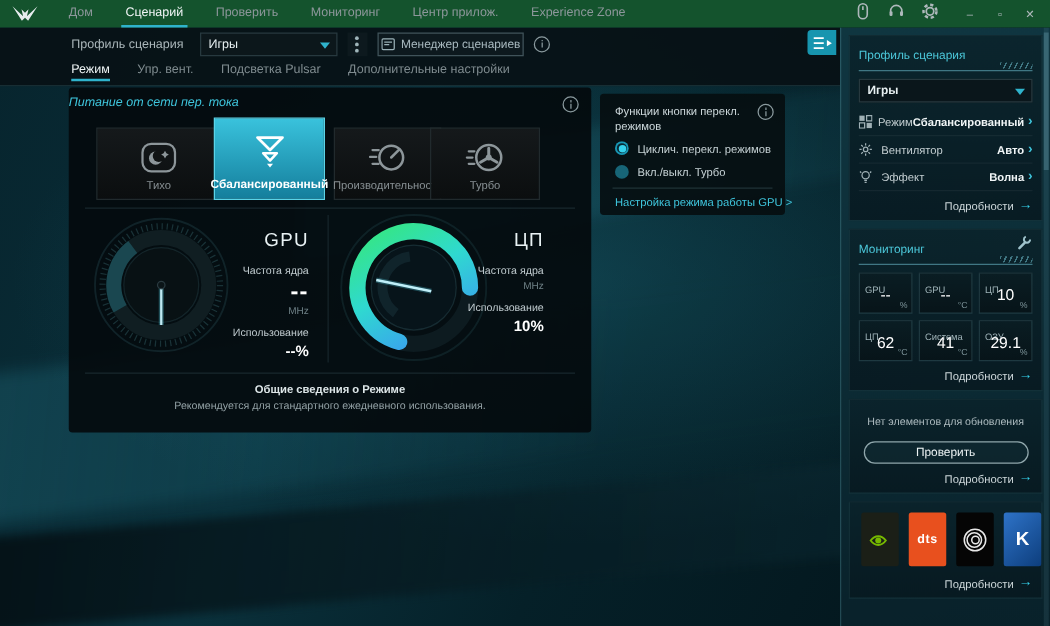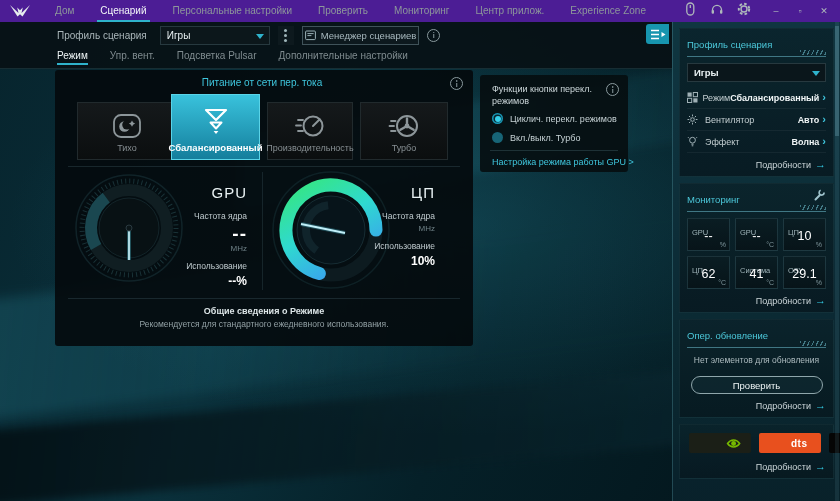--- a/index.html
+++ b/index.html
@@ -12,21 +12,21 @@
   .bg-streak1{position:absolute;left:-60px;top:258px;width:780px;height:120px;
     background:linear-gradient(95deg,rgba(40,130,150,0.30),rgba(10,50,62,0.04) 70%);
     transform:skewY(-7deg);filter:blur(6px);}
   .bg-streak2{position:absolute;left:240px;top:88px;width:640px;height:72px;
     background:linear-gradient(95deg,rgba(50,150,170,0.22),rgba(10,50,62,0.03));
     transform:skewY(-9deg);filter:blur(5px);}
   .bg-band{position:absolute;left:-10px;top:392px;width:880px;height:75px;
     background:linear-gradient(95deg,rgba(3,12,16,0.8),rgba(20,70,85,0.28));
     transform:skewY(-5deg);filter:blur(4px);}
   
-  .titlebar{position:absolute;top:0;left:0;right:0;height:22px;background:#4c1d95;
+  .titlebar{position:absolute;top:0;left:0;right:0;height:22px;background:#14532d;
     display:flex;align-items:center;z-index:12;}
   .logo{margin-left:9px;display:flex;}
   .nav{display:flex;gap:26px;margin-left:24px;}
   .nav-item{font-size:10px;color:#8d979b;position:relative;line-height:22px;white-space:nowrap;}
   .nav-item.active{color:#f2f6f7;}
   .nav-item.active::after{content:"";position:absolute;left:-3px;right:-3px;bottom:0;height:2px;background:#2fb3cc;}
   .tb-icons{margin-left:auto;display:flex;align-items:center;gap:13px;margin-right:4px;}
   .winctl{display:flex;}
   .winbtn{width:24px;text-align:center;font-size:9px;color:#aeb8bb;line-height:22px;}
   
@@ -47,21 +47,21 @@
   .info-i{width:11px;height:11px;border:1px solid #8a9a9e;border-radius:50%;position:relative;display:inline-block;flex:none;}
   .info-i::before{content:"";position:absolute;left:50%;top:2px;width:1.5px;height:1.5px;background:#8a9a9e;transform:translateX(-50%);}
   .info-i::after{content:"";position:absolute;left:50%;top:4.5px;width:1.5px;height:4px;background:#8a9a9e;transform:translateX(-50%);}
   .tabs{position:absolute;top:28px;left:57px;display:flex;gap:22px;}
   .tab{font-size:10px;color:#7f8b8f;padding-bottom:4px;position:relative;white-space:nowrap;}
   .tab.active{color:#eef4f5;}
   .tab.active::after{content:"";position:absolute;left:0;right:0;bottom:0;height:2px;background:#2fb3cc;}
   
   .main-panel{position:absolute;left:55px;top:70px;width:418px;height:276px;background:rgba(4,10,13,0.92);
     border-radius:3px;z-index:4;}
-  .power-head{position:absolute;top:7px;left:0;right:4px;text-align:center;font-size:10px;color:#3fc6dd;}
+  .power-head{position:absolute;top:7px;left:0;right:4px;text-align:left;font-size:10px;color:#3fc6dd;font-style:italic;}
   .panel-info{position:absolute;top:7px;right:10px;}
   .modes{position:absolute;top:24px;left:22px;right:22px;height:66px;}
   .mode{position:absolute;top:8px;width:86px;height:58px;background:linear-gradient(180deg,#15191b,#0b0e0f);
     border:1px solid #212a2d;display:flex;align-items:flex-end;justify-content:center;padding-bottom:6px;box-sizing:border-box;}
   .mode svg{position:absolute;top:7px;left:50%;transform:translateX(-50%);}
   .mode-label{font-size:9px;color:#878f93;white-space:nowrap;}
   .mode.selected{top:0;height:66px;background:linear-gradient(180deg,#39c2dc,#147e9c);border:1px solid #5ad4e8;}
   .mode.selected .mode-label{color:#fff;font-weight:bold;font-size:9.5px;}
   .hdiv{position:absolute;left:13px;right:13px;height:1px;background:rgba(130,180,190,0.16);}
   .vdiv{position:absolute;left:207px;top:102px;height:118px;width:1px;background:rgba(130,180,190,0.14);}
@@ -122,22 +122,22 @@
   .tile{height:33px;background:linear-gradient(180deg,#0a1d23,#071419);border:1px solid rgba(120,190,205,0.18);
     position:relative;padding:2px 4px;box-sizing:border-box;}
   .tile-label{font-size:7.5px;color:#9fb3b8;}
   .tile-value{position:absolute;left:0;right:0;top:10px;text-align:center;font-size:12.5px;color:#fff;}
   .tile-unit{position:absolute;right:3px;bottom:2px;font-size:7px;color:#7f969c;}
   .upd-text{text-align:center;font-size:8.5px;color:#aebcc0;margin:7px 0 11px;}
   .check-btn{width:132px;height:18px;margin:0 auto;border:1px solid #8fa6ab;border-radius:9px;
     background:rgba(18,45,54,0.5);display:flex;align-items:center;justify-content:center;
     font-size:9.5px;color:#eef4f5;box-sizing:border-box;}
   .apps{display:flex;gap:8px;padding:3px 2px 2px;}
-  .app{width:30px;height:20px;border-radius:2px;overflow:hidden;display:flex;align-items:center;
-    flex:none;padding-left:32px;}
+  .app{width:30px;height:43px;border-radius:2px;overflow:hidden;display:flex;align-items:center;
+    justify-content:center;flex:none;}
   .app-nvidia{background:#1b1f17;}
   .app-dts{background:#e8501e;}
   .app-dts span{font-size:10px;font-weight:bold;color:#fff;letter-spacing:0.5px;}
   .app-spiral{background:#050505;}
   .app-killer{background:linear-gradient(135deg,#2e73c8,#0d3e7d);}
   .app-killer span{font-size:15px;font-weight:bold;color:#fff;}
   .scroll{position:absolute;right:1px;top:22px;width:4px;height:479px;background:rgba(140,210,225,0.10);z-index:7;}
   .scroll::after{content:"";position:absolute;top:4px;left:0;width:100%;height:110px;background:rgba(160,225,240,0.22);}
 </style>
 </head>
@@ -151,21 +151,20 @@
 
   <div class="titlebar">
     <span class="logo">
       <svg width="22" height="14" viewBox="0 0 22 14">
           <path d="M1 1 L9.5 9 L8.2 3.4 L11 6.2 L13.8 3.4 L12.5 9 L21 1 L13.5 12.5 L11 10.2 L8.5 12.5 Z" fill="#e6ecee"></path>
         </svg>
     </span>
     <div class="nav">
       <span class="nav-item">Дом</span>
       <span class="nav-item active">Сценарий</span>
-      <span class="nav-item">Персональные настройки</span>
       <span class="nav-item">Проверить</span>
       <span class="nav-item">Мониторинг</span>
       <span class="nav-item">Центр прилож.</span>
       <span class="nav-item">Experience Zone</span>
     </div>
     <div class="tb-icons">
       <span>
         <svg width="14" height="14" viewBox="0 0 14 14">
             <g stroke="#aeb8bb" stroke-width="1.3" fill="none">
               <rect x="3.8" y="1" width="7" height="12" rx="3.5"></rect>
@@ -246,21 +245,21 @@
       <div class="mode" style="left:190px;width:86px;">
         <svg width="36" height="34" viewBox="0 0 36 34">
           <g stroke="#8d969a" fill="none" stroke-linecap="round">
             <circle cx="21" cy="16" r="9.5" stroke-width="2"></circle>
             <path d="M21 16 L27.5 9.5" stroke-width="2"></path>
             <path d="M6 10 h5 M4 15.5 h5 M6 21 h5" stroke-width="1.8"></path>
           </g>
         </svg>
         <span class="mode-label">Производительность</span>
       </div>
-      <div class="mode" style="left:283px;width:88px;">
+      <div class="mode" style="left:267px;width:88px;">
         <svg width="36" height="34" viewBox="0 0 36 34">
           <g stroke="#8d969a" fill="none" stroke-linecap="round">
             <circle cx="21" cy="16" r="10" stroke-width="2"></circle>
             <path d="M21 16 L21 8.5 M21 16 L27.6 19.8 M21 16 L14.4 19.8" stroke-width="2.4"></path>
             <path d="M5 11 h4.5 M3.5 16 h4.5 M5 21 h4.5" stroke-width="1.8"></path>
           </g>
           <circle cx="21" cy="16" r="2.4" fill="#8d969a"></circle>
         </svg>
         <span class="mode-label">Турбо</span>
       </div>
@@ -446,24 +445,20 @@
           <span class="tile-unit">%</span>
         </div>
       </div>
       <div class="details">
         <span class="details-label">Подробности</span>
         <span class="details-arrow">→</span>
       </div>
     </div>
 
     <div class="sect">
-      <div class="sec-head">
-        <span class="sec-title">Опер. обновление</span>
-        <span class="hatch"></span>
-      </div>
       <div class="upd-text">Нет элементов для обновления</div>
       <div class="check-btn">Проверить</div>
       <div class="details">
         <span class="details-label">Подробности</span>
         <span class="details-arrow">→</span>
       </div>
     </div>
 
     <div class="sect">
       <div class="apps">

